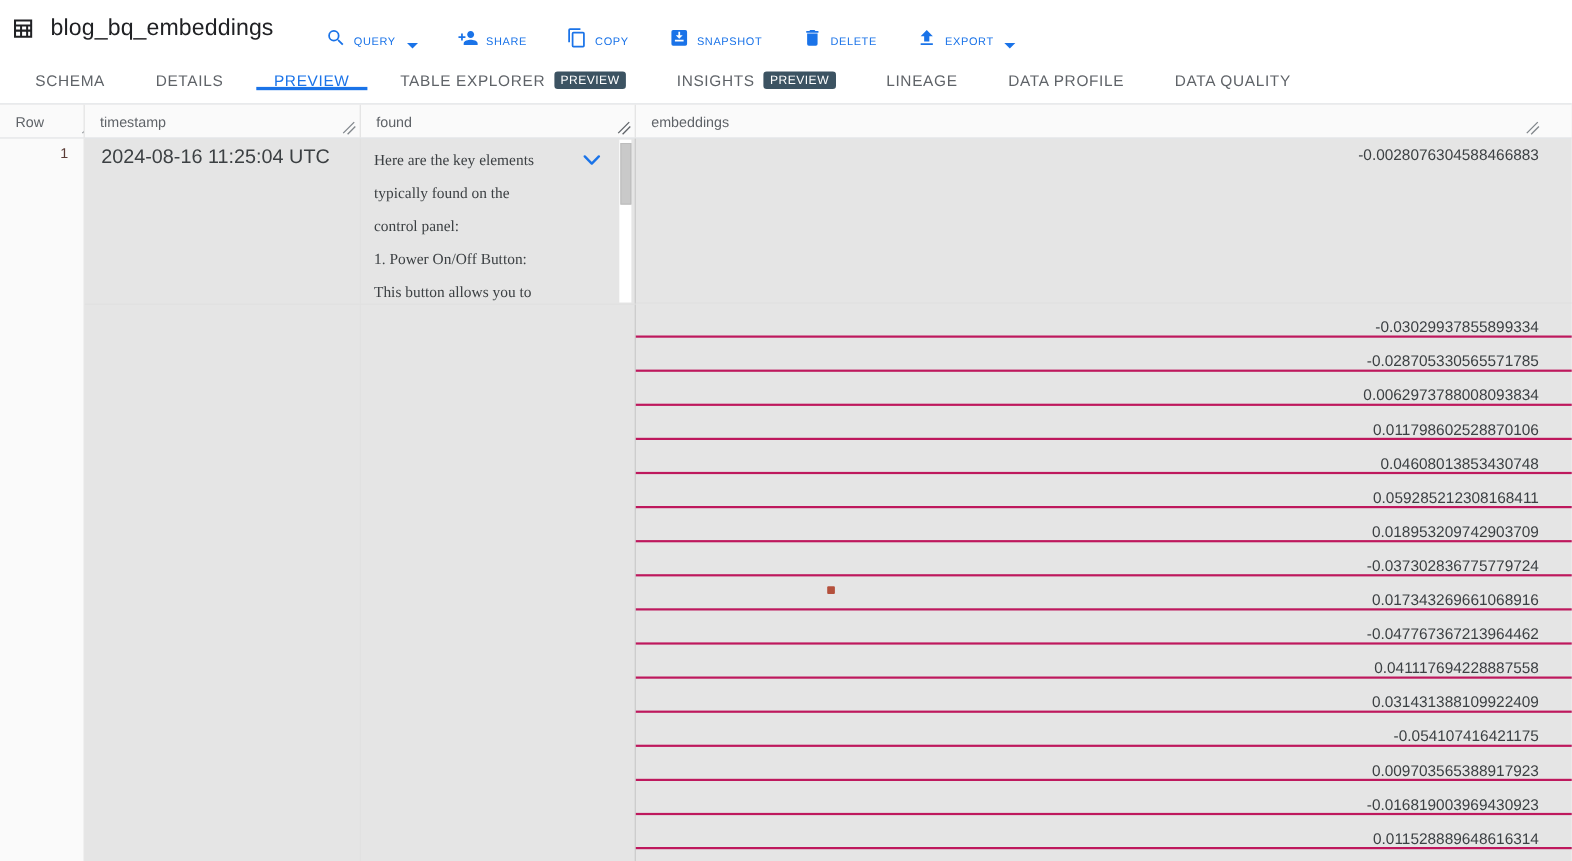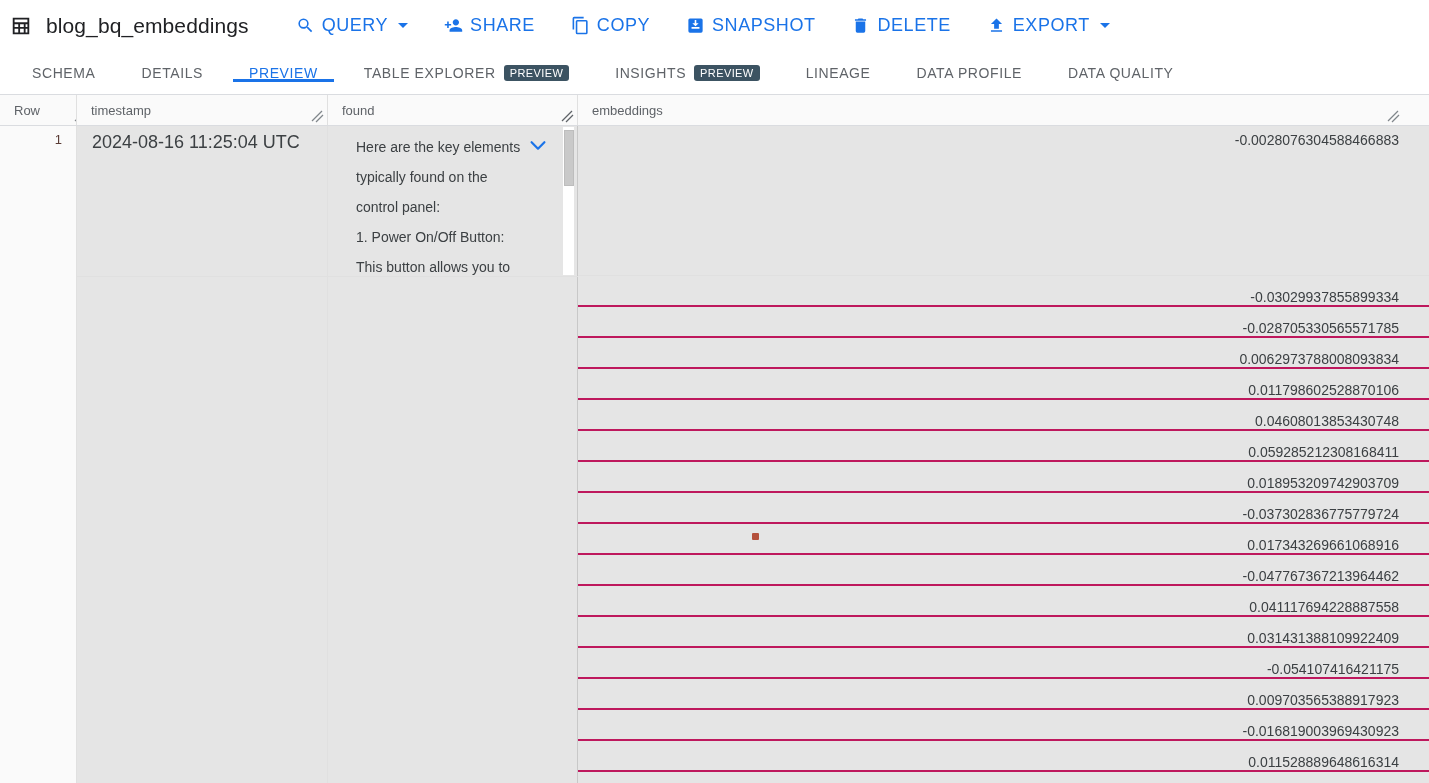--- a/index.html
+++ b/index.html
@@ -33,30 +33,30 @@
     letter-spacing: 0.1px;
   }
   .toolbar {
     display: flex;
     align-items: center;
     margin-left: 36px;
     gap: 0;
   }
   .tb-btn {
     display: flex;
-    align-items: center;
+    align-items: flex-end;
     gap: 7px;
     height: 36px;
     padding: 0 11px;
     margin-right: 14px;
     background: none;
     border: none;
     color: #1a73e8;
     font-family: "Liberation Sans", sans-serif;
-    font-size: 18px;
+    font-size: 10px;
     font-weight: 500;
     letter-spacing: .55px;
     cursor: pointer;
     white-space: nowrap;
   }
   .tb-btn svg { display: block; }
   .caret {
     width: 0; height: 0;
     border-left: 5px solid transparent;
     border-right: 5px solid transparent;
@@ -180,25 +180,26 @@
   .ts-val {
     position: absolute;
     left: 15px; top: 6px;
     font-size: 18px;
     color: #3c4043;
     white-space: nowrap;
   }
 
   .text-cell {
     position: absolute;
-    left: 16px; top: 0;
+    left: 0; top: 0;
     width: 250px;
     height: 150px;
     padding: 6px 16px 0 12px;
     overflow: hidden;
+    font-family: Liberation Serif, serif;
   }
   .text-line {
     font-size: 14px;
     color: #3c4043;
     line-height: 30px;
     white-space: nowrap;
   }
   .expand-chevron {
     position: absolute;
     right: 28px; top: 8px;

